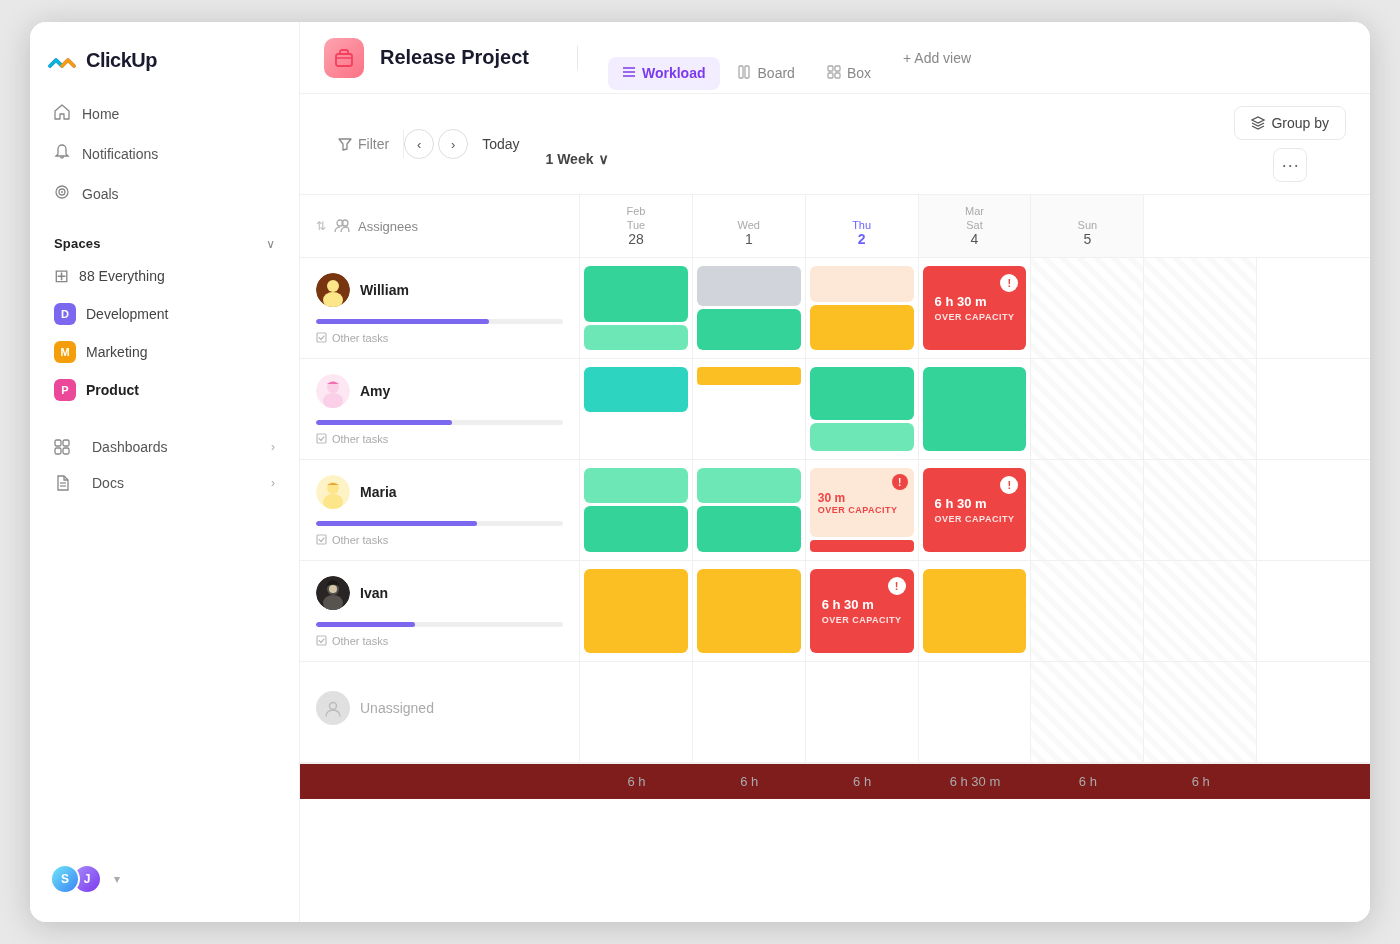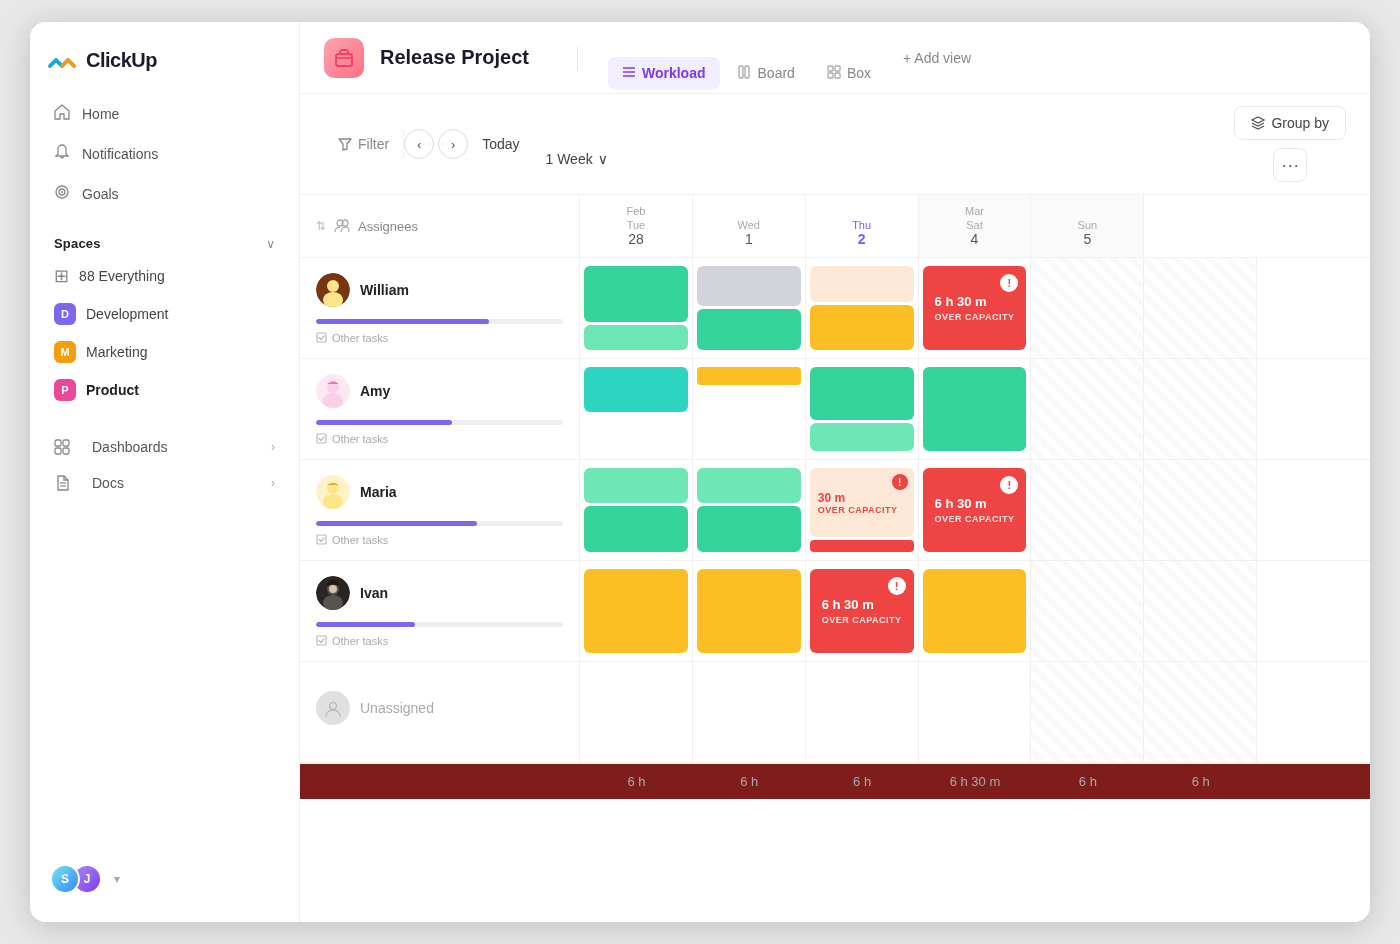--- a/index.html
+++ b/index.html
@@ -275,21 +275,21 @@
     }
     .week-selector {
       display: flex;
       align-items: center;
       gap: 5px;
       padding: 7px 12px;
       border-radius: 8px;
       font-size: 14px;
       color: #444;
       cursor: pointer;
-      font-weight: 400;
+      font-weight: 700;
       margin-top: 30px;
     }
     .toolbar-right {
       margin-left: auto;
       display: flex;
       align-items: center;
       gap: 8px;
       flex-direction: column;
     }
     .group-by-btn {

